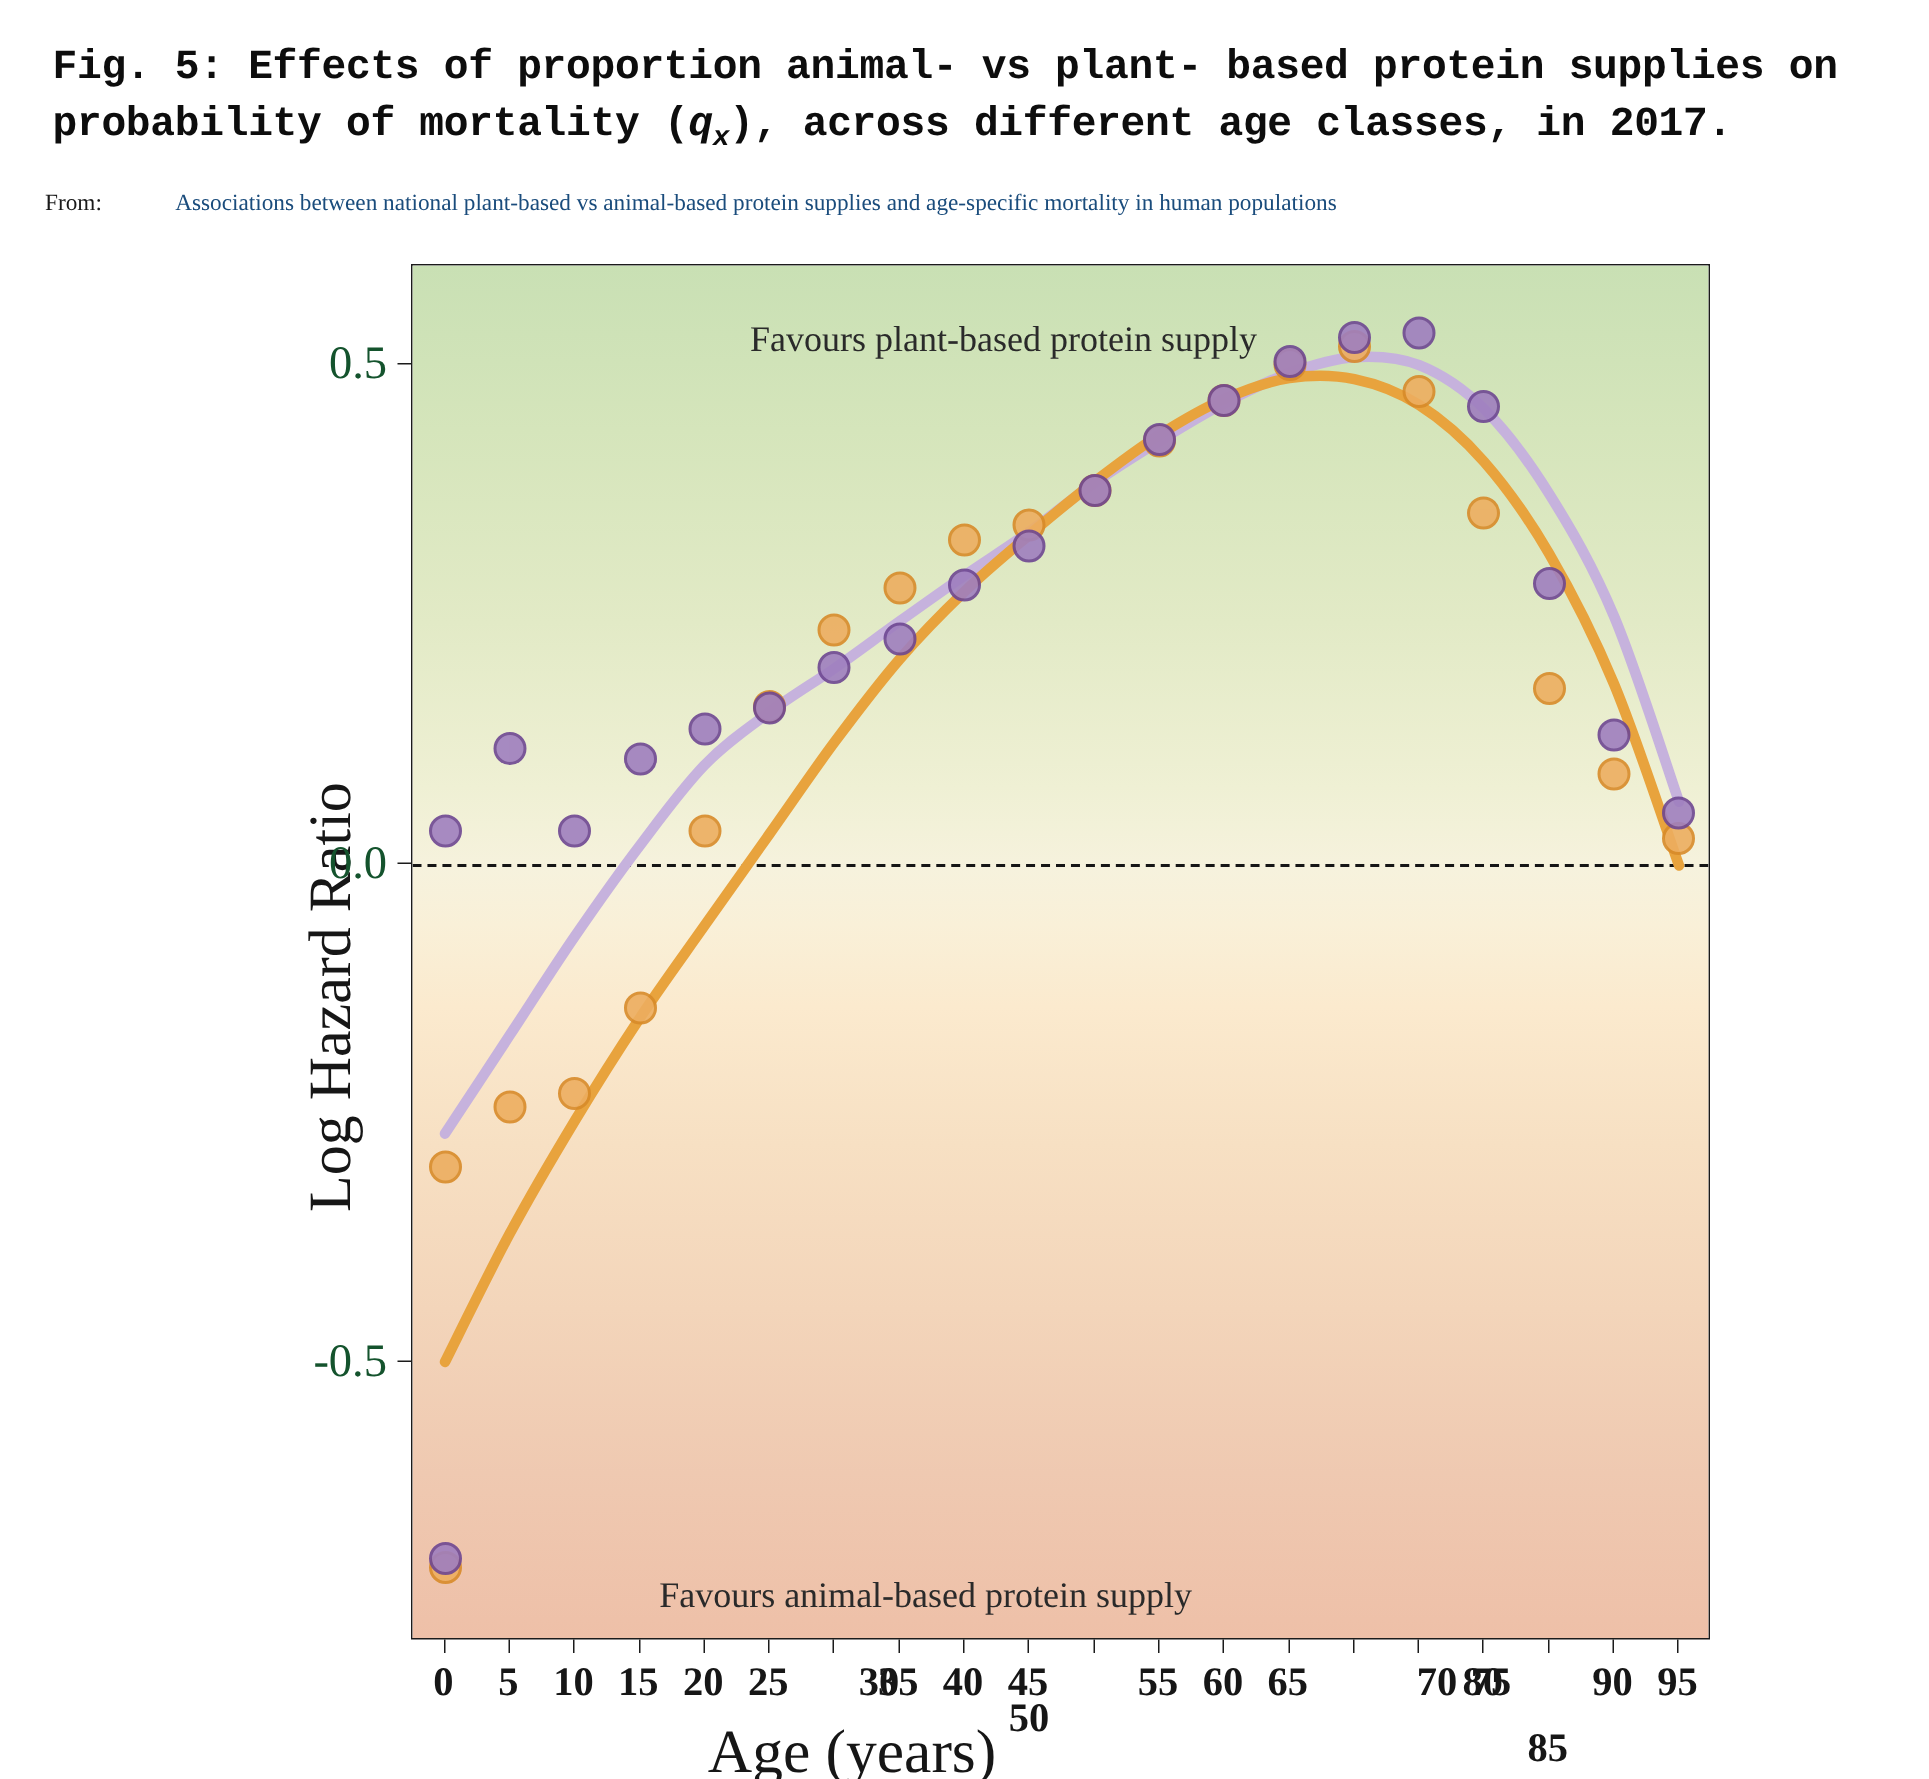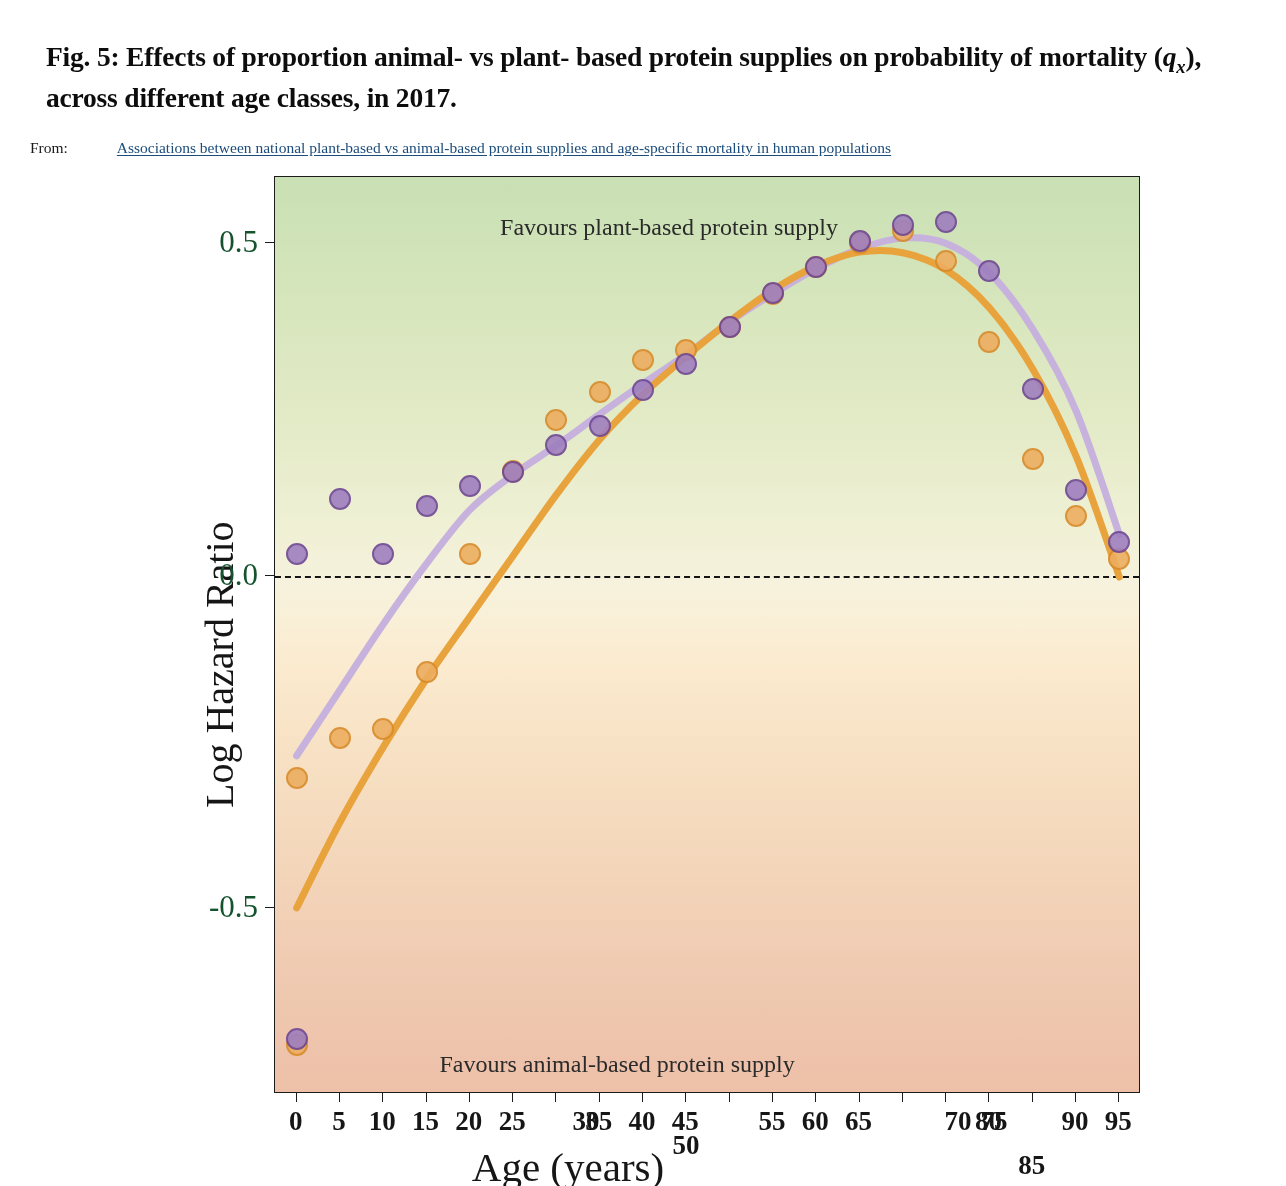--- a/index.html
+++ b/index.html
@@ -2,26 +2,26 @@
 <html><head>
 <meta charset="utf-8">
 <title>Fig. 5 Log Hazard Ratio by Age</title>
 <style>
   html,body{margin:0;padding:0;background:#ffffff;}
   body{width:1286px;height:1186px;font-family:"Liberation Serif",serif;color:#111;overflow:hidden;}
   .page{position:relative;width:1286px;height:1186px;}
 
   
   #figure-header{position:absolute;left:30px;top:22px;width:1230px;}
-  #figure-title{font-family:Liberation Serif, serif;font-weight:700;font-size:27.5px;line-height:1.38;
-                letter-spacing:-0.2px;color:#0d0d0d;margin:16px;}
+  #figure-title{font-family:Liberation Mono, monospace;font-weight:700;font-size:27.5px;line-height:1.38;
+                letter-spacing:-0.2px;color:#0d0d0d;margin:5px;}
   #figure-title .sub{font-style:italic;}
   #figure-title .subscript{font-size:0.68em;vertical-align:sub;font-style:italic;}
   #figure-source{margin-top:22px;font-size:15.5px;color:#1a1a1a;font-family:"Liberation Serif",serif;white-space:nowrap;}
-  #figure-source-link{color:#1a4c7c;text-decoration:underline;text-underline-offset:2px;cursor:pointer;margin-left:45px;}
+  #figure-source-link{color:#1a4c7c;text-underline-offset:2px;cursor:pointer;margin-left:45px;}
 
   
   #chart-figure{position:absolute;left:0;top:168px;width:1286px;height:1018px;}
 
   #plot-panel{position:absolute;left:274px;top:8px;width:866px;height:917px;
               border:1.6px solid #1b1b1b;box-sizing:border-box;overflow:hidden;}
   #panel-gradient{position:absolute;inset:0;
       background:linear-gradient(to bottom,
         #c9e0b4 0%,
         #d5e5bb 12%,

